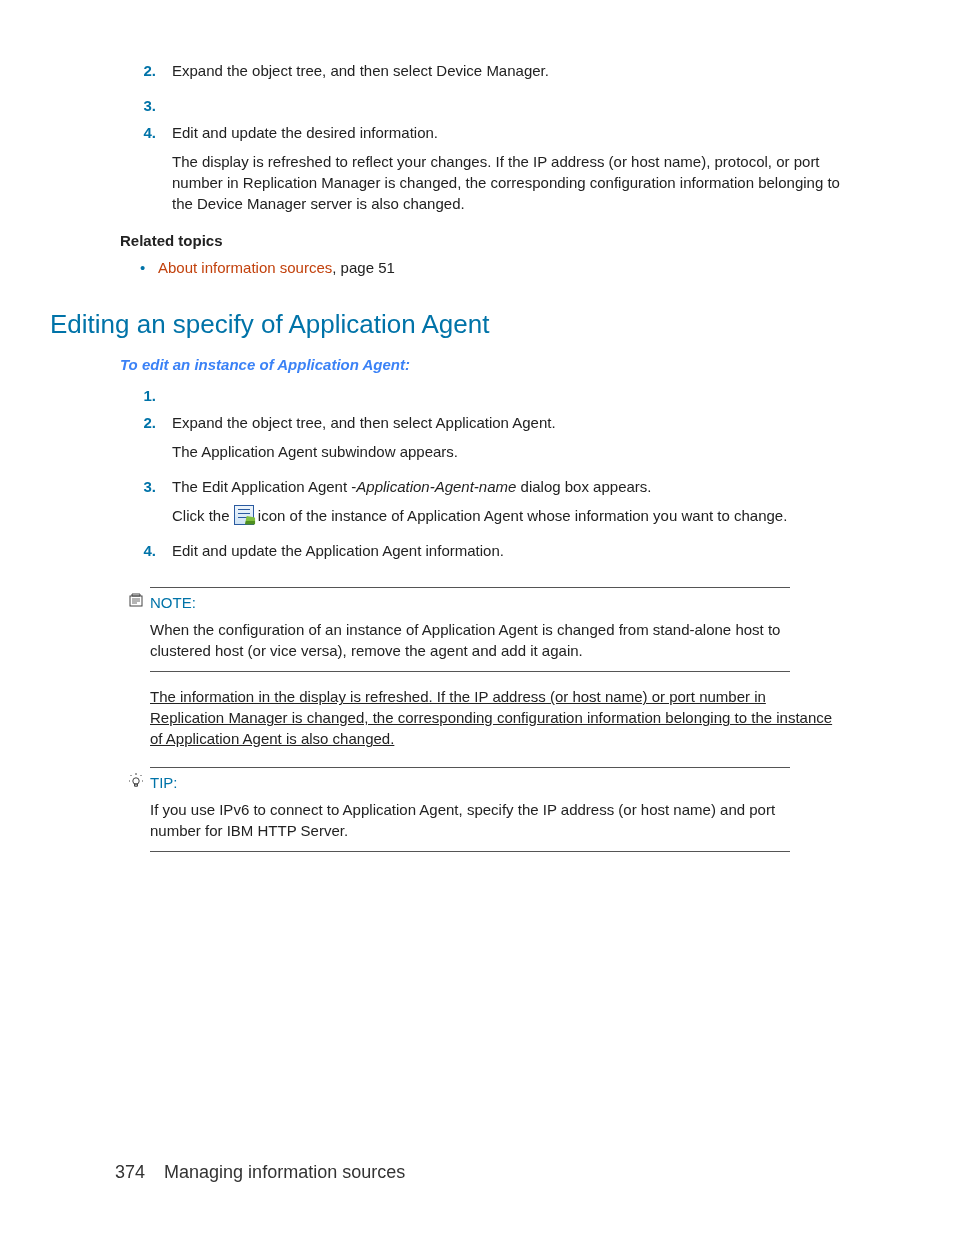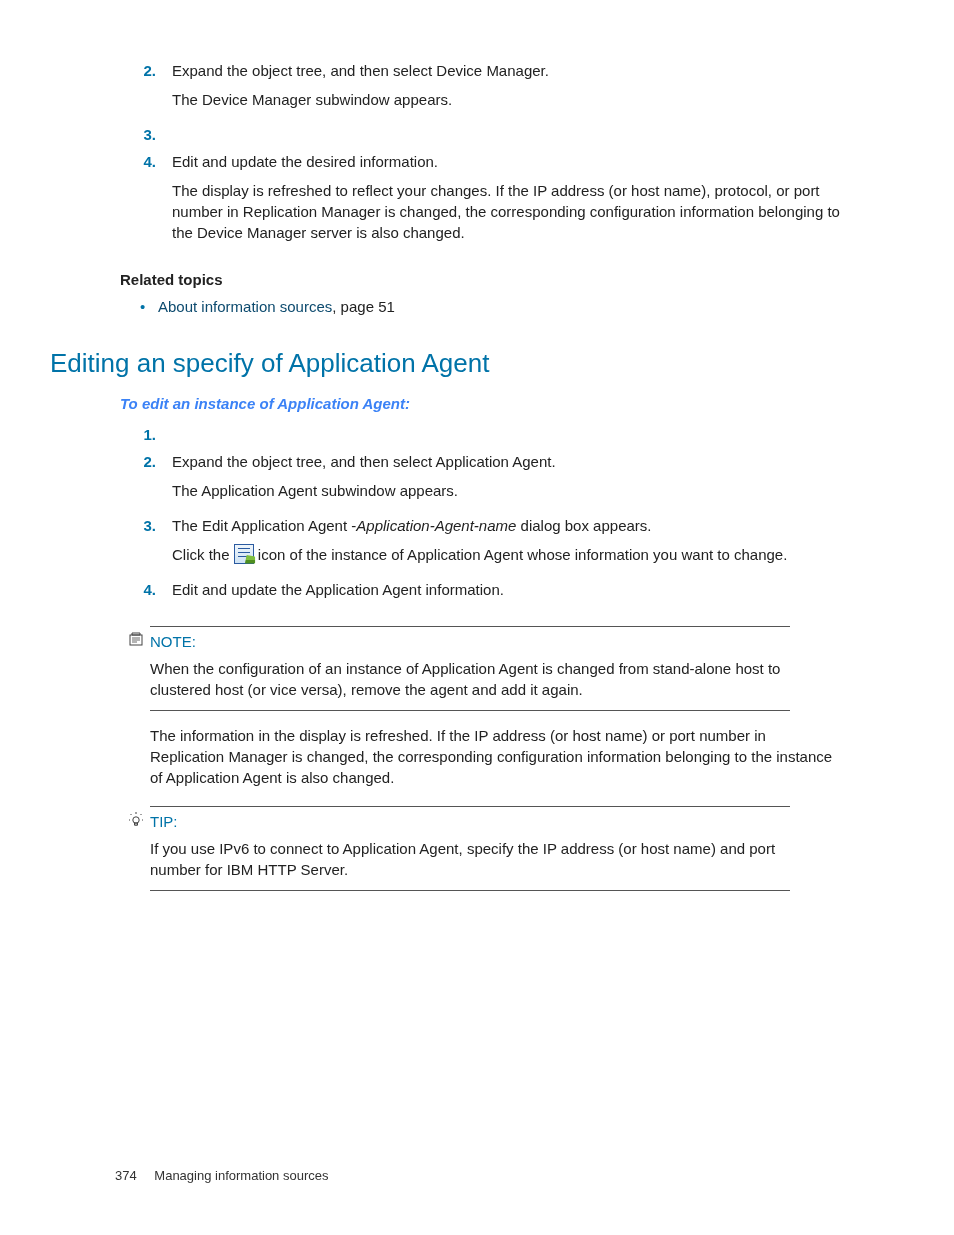--- a/index.html
+++ b/index.html
@@ -31,33 +31,33 @@
   .num-item .body {
     flex: 1;
   }
   .num-item .body p {
     margin: 0 0 8px 0;
   }
   .bold { font-weight: normal; }
   .italic { font-style: italic; }
   .related-heading {
     font-weight: bold;
-    margin: 18px 0 6px 70px;
+    margin: 8px 0 6px 70px;
   }
   .bullet-row {
     display: flex;
     margin-left: 90px;
     margin-bottom: 4px;
   }
   .bullet-row .dot {
     color: #0073a8;
     width: 18px;
     flex-shrink: 0;
   }
-  .link { color: #0c4a6e; }
+  .link { color: #c2410c; }
   .h2 {
     color: #0073a8;
     font-size: 26px;
     font-weight: normal;
     margin: 28px 0 10px 0;
   }
   .sub-blue {
     color: #3b82f6;
     font-weight: bold;
     margin: 12px 0 10px 70px;
@@ -87,20 +87,21 @@
   .callout .label {
     color: #0073a8;
     font-size: 15px;
   }
   .callout .ctext {
     margin: 6px 0 10px 0;
   }
   .para-after {
     margin: 10px 0 10px 100px;
     width: 690px;
+    text-decoration: underline;
   }
   .edit-icon {
     display: inline-block;
     width: 20px; height: 20px;
     vertical-align: -4px;
     position: relative;
     border: 1px solid #2a5aa0;
     background: linear-gradient(#eef5fb,#cfe3f4);
     box-sizing: border-box;
   }
@@ -116,33 +117,32 @@
     right: -3px; bottom: -3px;
     width: 12px; height: 12px;
     background: linear-gradient(135deg,#7fbf3f 50%, #4e8f1f 50%);
     transform: rotate(45deg);
     clip-path: polygon(0 40%, 60% 0, 100% 40%, 40% 100%);
   }
   .footer {
     position: absolute;
     bottom: 50px;
     left: 115px;
-    font-size: 13px;
+    font-size: 18px;
     color: #333;
   }
   .footer .pg { margin-right: 14px; }
 </style>
 </head>
 <body>
 
 <div class="num-item">
   <div class="num">2.</div>
   <div class="body">
     <p><span>Expand the object tree, and then select </span><span class="bold">Device Manager</span><span>.</span></p>
-    <p>The Device Manager subwindow appears.</p>
   </div>
 </div>
 
 <div class="num-item">
   <div class="num">3.</div>
 </div>
 
 <div class="num-item">
   <div class="num">4.</div>
   <div class="body">

